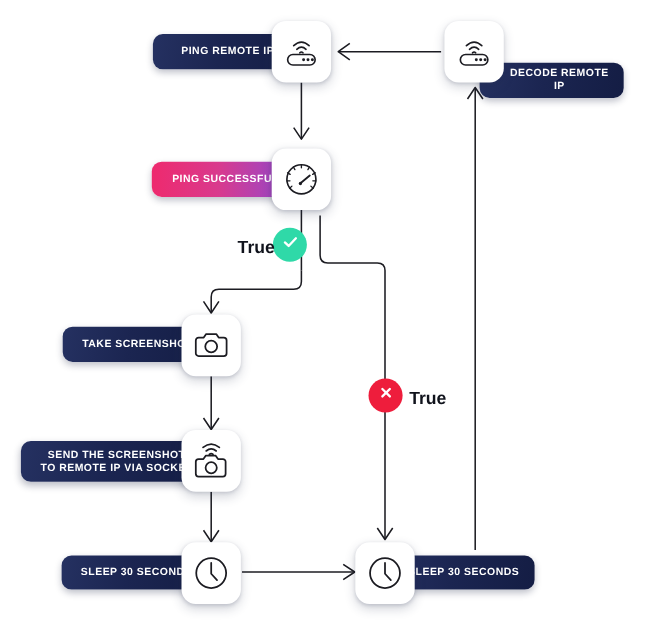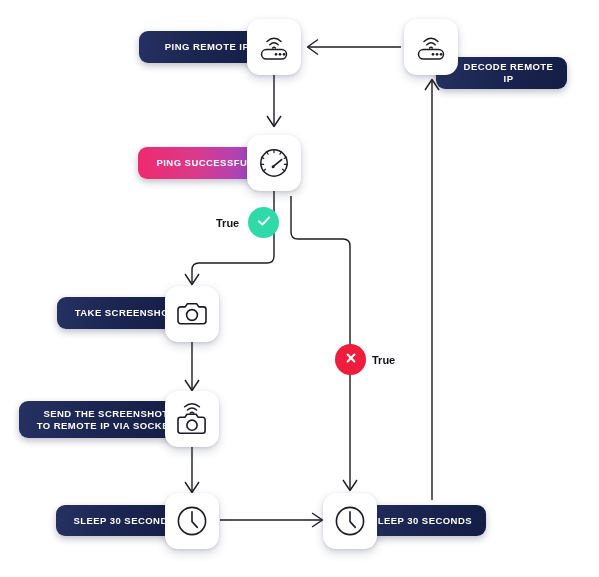--- a/index.html
+++ b/index.html
@@ -74,21 +74,21 @@
     display: flex;
     align-items: center;
     justify-content: center;
     z-index: 4;
   }
   .badge-true { background: #2fd9a8; }
   .badge-false { background: #ee1d3c; }
 
   .branch-label {
     position: absolute;
-    font-size: 11px;
+    font-size: 16px;
     font-weight: bold;
     color: #10131c;
     z-index: 4;
     white-space: nowrap;
     text-align: right;
   }
 </style>
 </head>
 <body>
 

